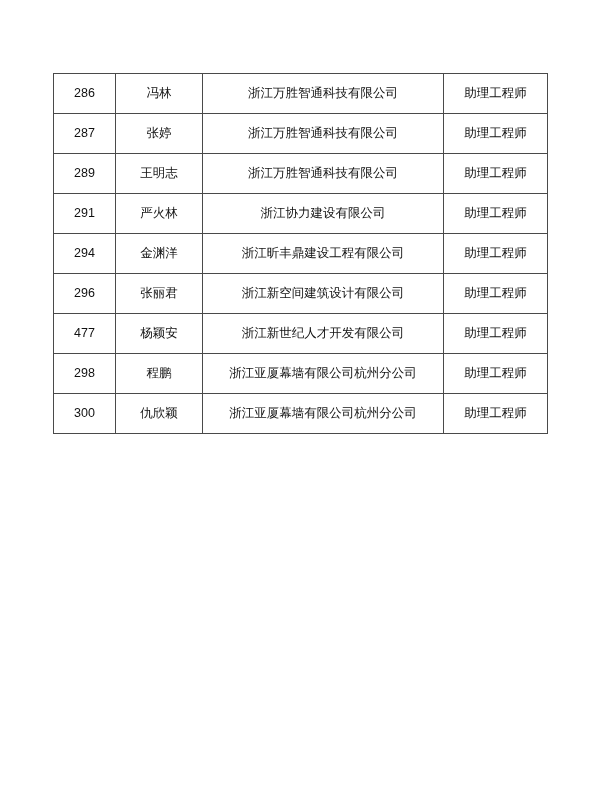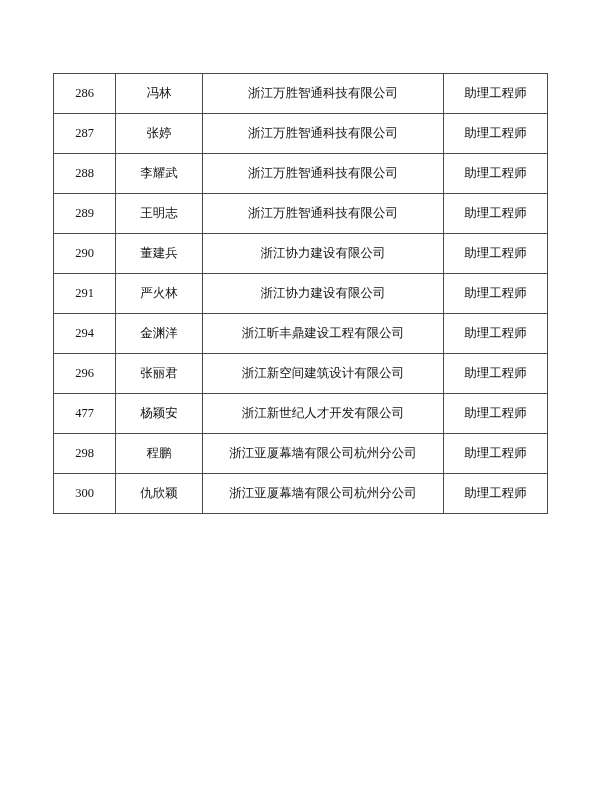--- a/index.html
+++ b/index.html
@@ -5,21 +5,21 @@
   html, body {
     margin: 0;
     padding: 0;
     background: #ffffff;
   }
   .page {
     position: relative;
     width: 611px;
     height: 791px;
     background: #ffffff;
-    font-family: Liberation Serif, serif;
+    font-family: Liberation Sans, sans-serif;
     overflow: hidden;
   }
   table.registry {
     position: absolute;
     left: 53px;
     top: 73px;
     width: 494px;
     border-collapse: collapse;
     table-layout: fixed;
   }
@@ -58,35 +58,23 @@
           <td>浙江万胜智通科技有限公司</td>
           <td>助理工程师</td>
         </tr>
         <tr>
           <td>287</td>
           <td>张婷</td>
           <td>浙江万胜智通科技有限公司</td>
           <td>助理工程师</td>
         </tr>
         <tr>
-          <td>288</td>
-          <td>李耀武</td>
-          <td>浙江万胜智通科技有限公司</td>
-          <td>助理工程师</td>
-        </tr>
-        <tr>
           <td>289</td>
           <td>王明志</td>
           <td>浙江万胜智通科技有限公司</td>
-          <td>助理工程师</td>
-        </tr>
-        <tr>
-          <td>290</td>
-          <td>董建兵</td>
-          <td>浙江协力建设有限公司</td>
           <td>助理工程师</td>
         </tr>
         <tr>
           <td>291</td>
           <td>严火林</td>
           <td>浙江协力建设有限公司</td>
           <td>助理工程师</td>
         </tr>
         <tr>
           <td>294</td>

